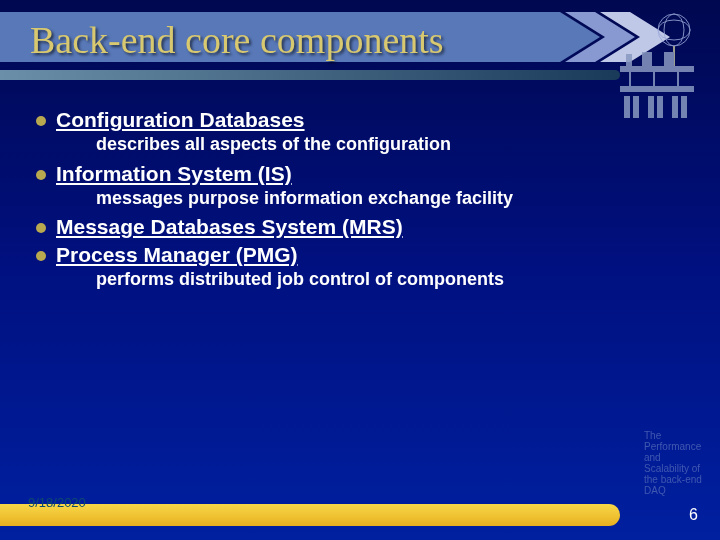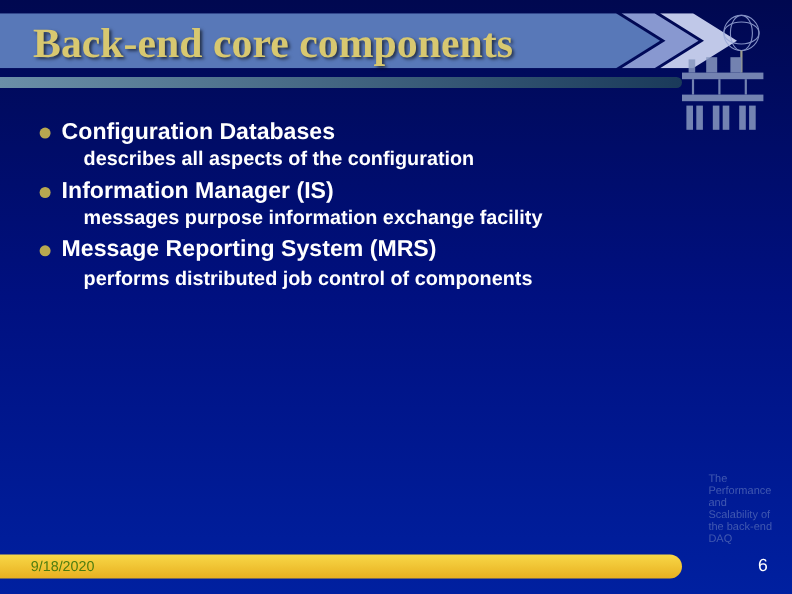--- a/index.html
+++ b/index.html
@@ -11,21 +11,21 @@
     position: relative;
     overflow: hidden;
   }
   .title-region {
     position: relative;
     padding: 18px 0 10px 30px;
   }
   .title {
     font-family: "Times New Roman", serif;
     font-size: 38px;
-    font-weight: bold;
+    font-weight: normal;
     color: #d8c870;
     text-shadow: 2px 2px 3px rgba(0,0,0,0.6);
     position: relative;
     z-index: 2;
   }
   .chevron-bg {
     position: absolute;
     top: 12px;
     left: 0;
     width: 680px;
@@ -54,31 +54,32 @@
     padding: 18px 36px 0 36px;
     color: #fff;
   }
   .item { margin-bottom: 4px; }
   .item-head {
     display: flex;
     align-items: flex-start;
     gap: 10px;
     font-size: 21px;
     font-weight: bold;
+    text-decoration: underline;
   }
   .bullet {
     width: 10px;
     height: 10px;
     border-radius: 50%;
     background: #b8a850;
     margin-top: 8px;
     flex-shrink: 0;
   }
   .item-desc {
-    margin-left: 40px;
+    margin-left: 60px;
     margin-top: 2px;
     margin-bottom: 6px;
     font-size: 18px;
     font-weight: bold;
     line-height: 1.2;
   }
   .footer {
     position: absolute;
     bottom: 10px;
     left: 0;
@@ -90,23 +91,23 @@
     left: 0;
     bottom: 4px;
     width: 620px;
     height: 22px;
     background: linear-gradient(180deg, #f8d848 0%, #e8b020 100%);
     border-radius: 0 11px 11px 0;
   }
   .footer-date {
     position: absolute;
     left: 28px;
-    bottom: 8px;
+    bottom: 20px;
     font-size: 13px;
-    color: #4d7c0f;
+    color: #0c4a6e;
     z-index: 2;
   }
   .slide-num {
     position: absolute;
     right: 22px;
     bottom: 6px;
     font-size: 16px;
     color: #fff;
   }
   .watermark {
@@ -166,31 +167,35 @@
   <div class="item">
     <div class="item-head">
       <span class="bullet"></span>
       <span>Configuration Databases</span>
     </div>
     <div class="item-desc">describes all aspects of the configuration</div>
   </div>
   <div class="item">
     <div class="item-head">
       <span class="bullet"></span>
-      <span>Information Manager (IS)</span>
+      <span>Information System (IS)</span>
     </div>
     <div class="item-desc">messages purpose information exchange facility</div>
   </div>
   <div class="item">
     <div class="item-head">
       <span class="bullet"></span>
-      <span>Message Reporting System (MRS)</span>
-    </div>
-  </div>
-  <div class="item">
+      <span>Message Databases System (MRS)</span>
+    </div>
+  </div>
+  <div class="item">
+    <div class="item-head">
+      <span class="bullet"></span>
+      <span>Process Manager (PMG)</span>
+    </div>
     <div class="item-desc">performs distributed job control of components</div>
   </div>
 </div>
 
 <div class="watermark">The Performance and Scalability of the back-end DAQ</div>
 
 <div class="footer">
   <div class="footer-bar"></div>
   <div class="footer-date">9/18/2020</div>
   <div class="slide-num">6</div>

